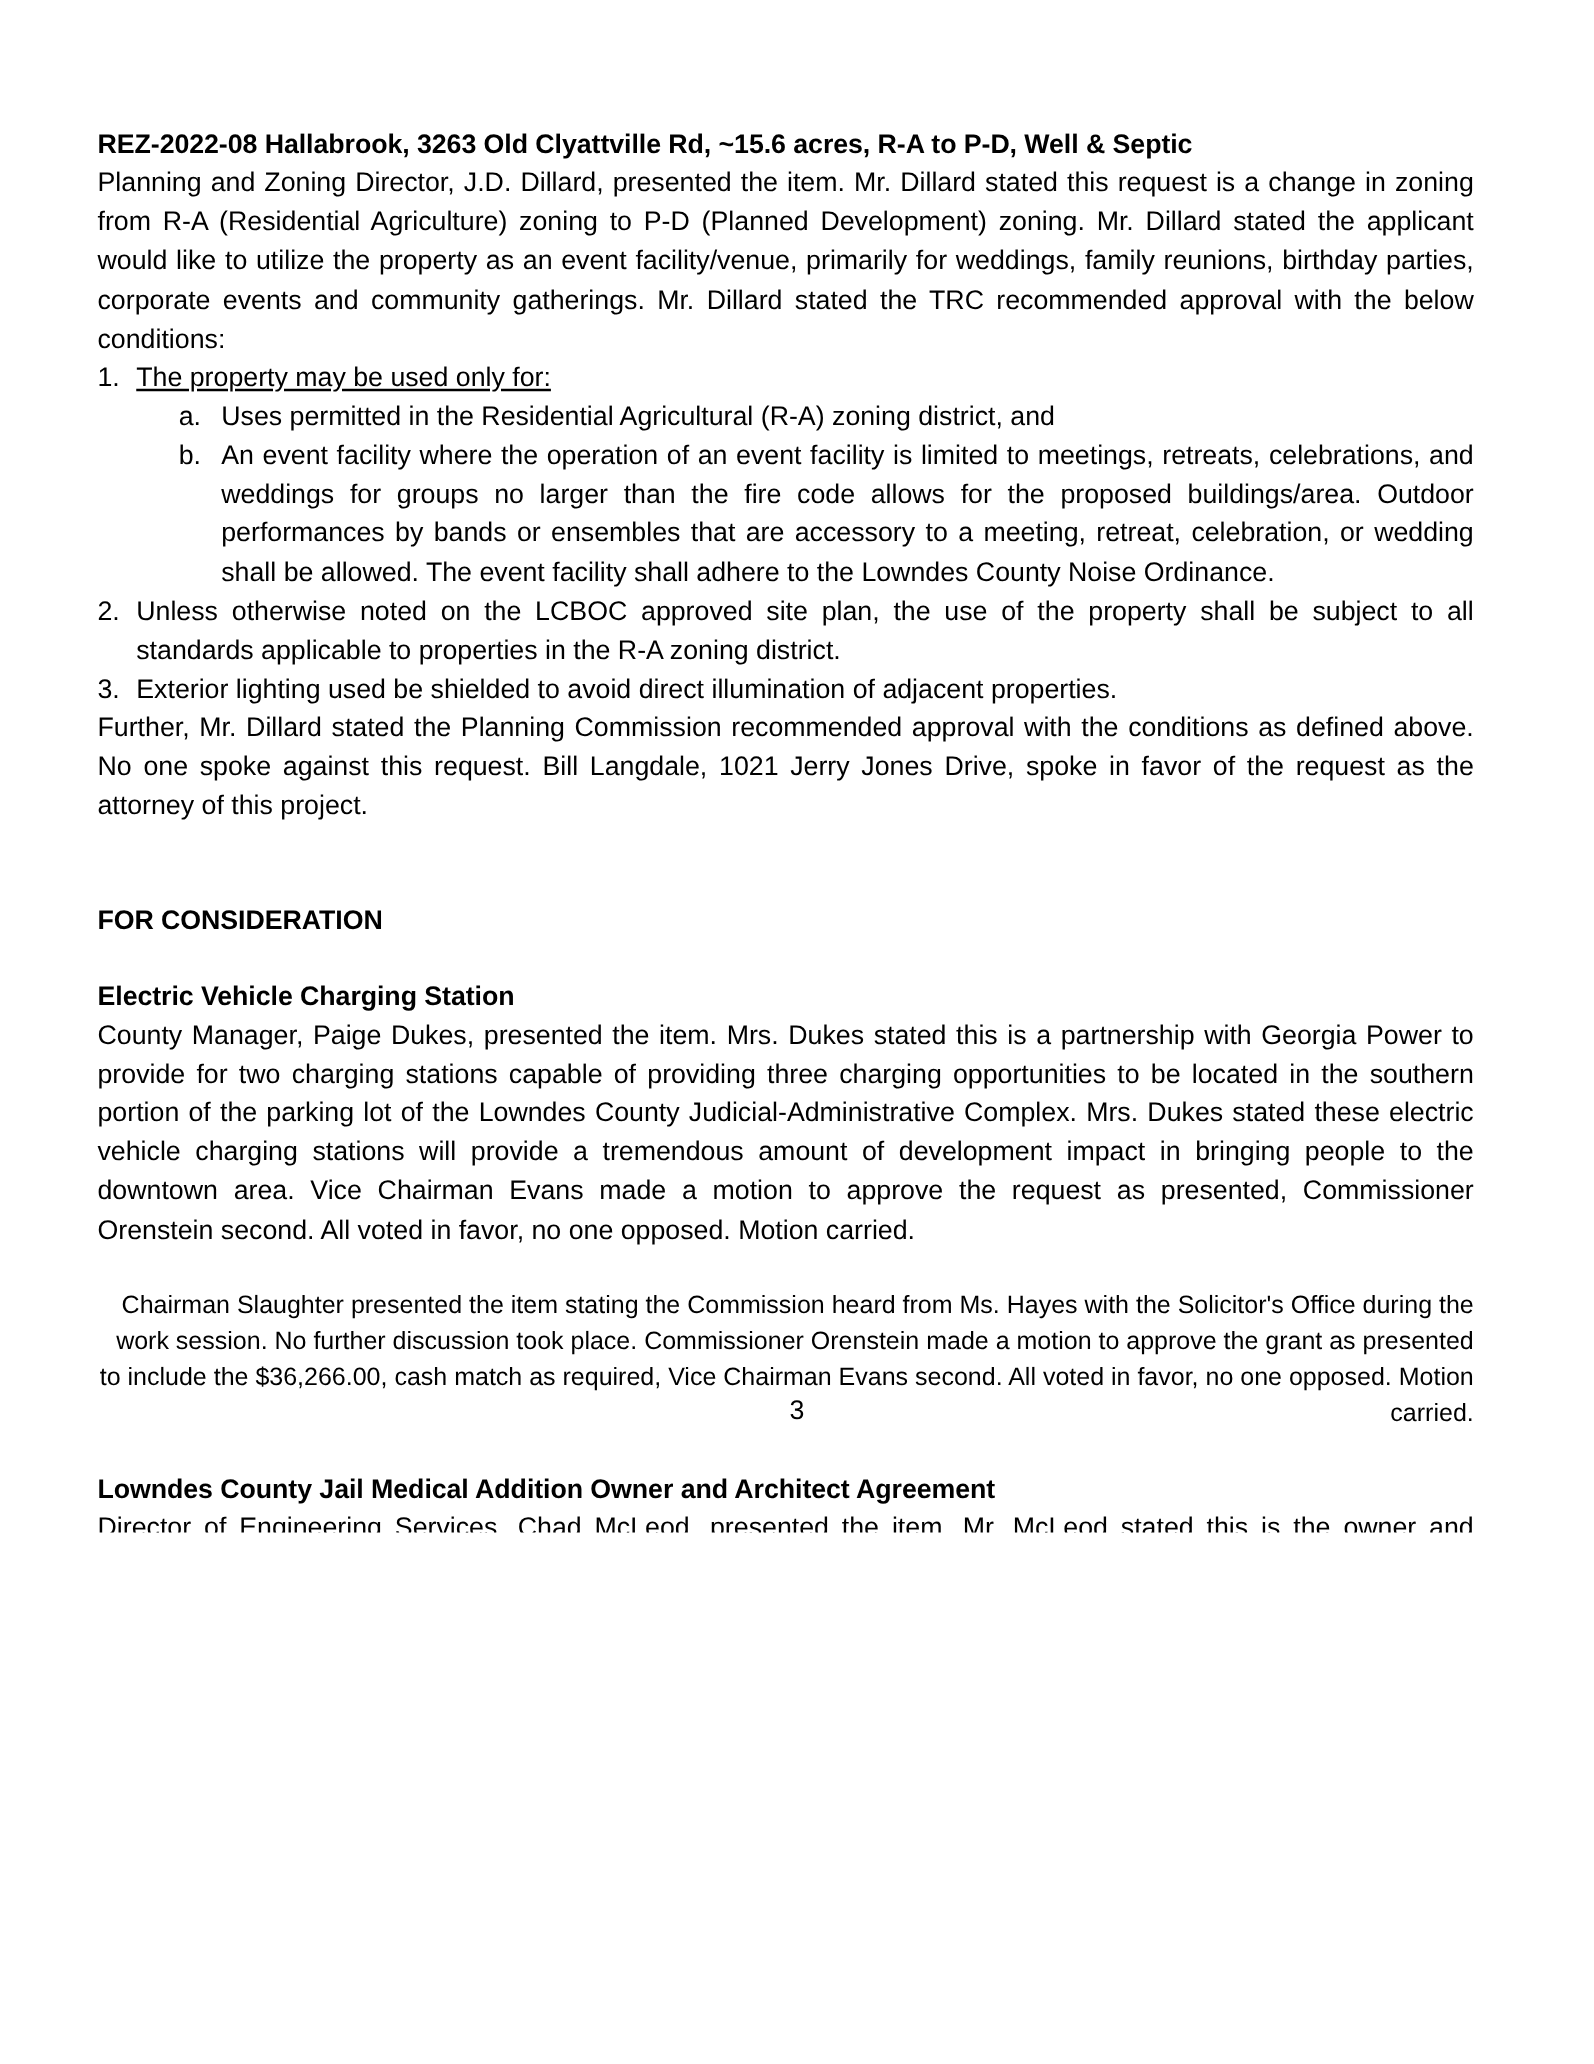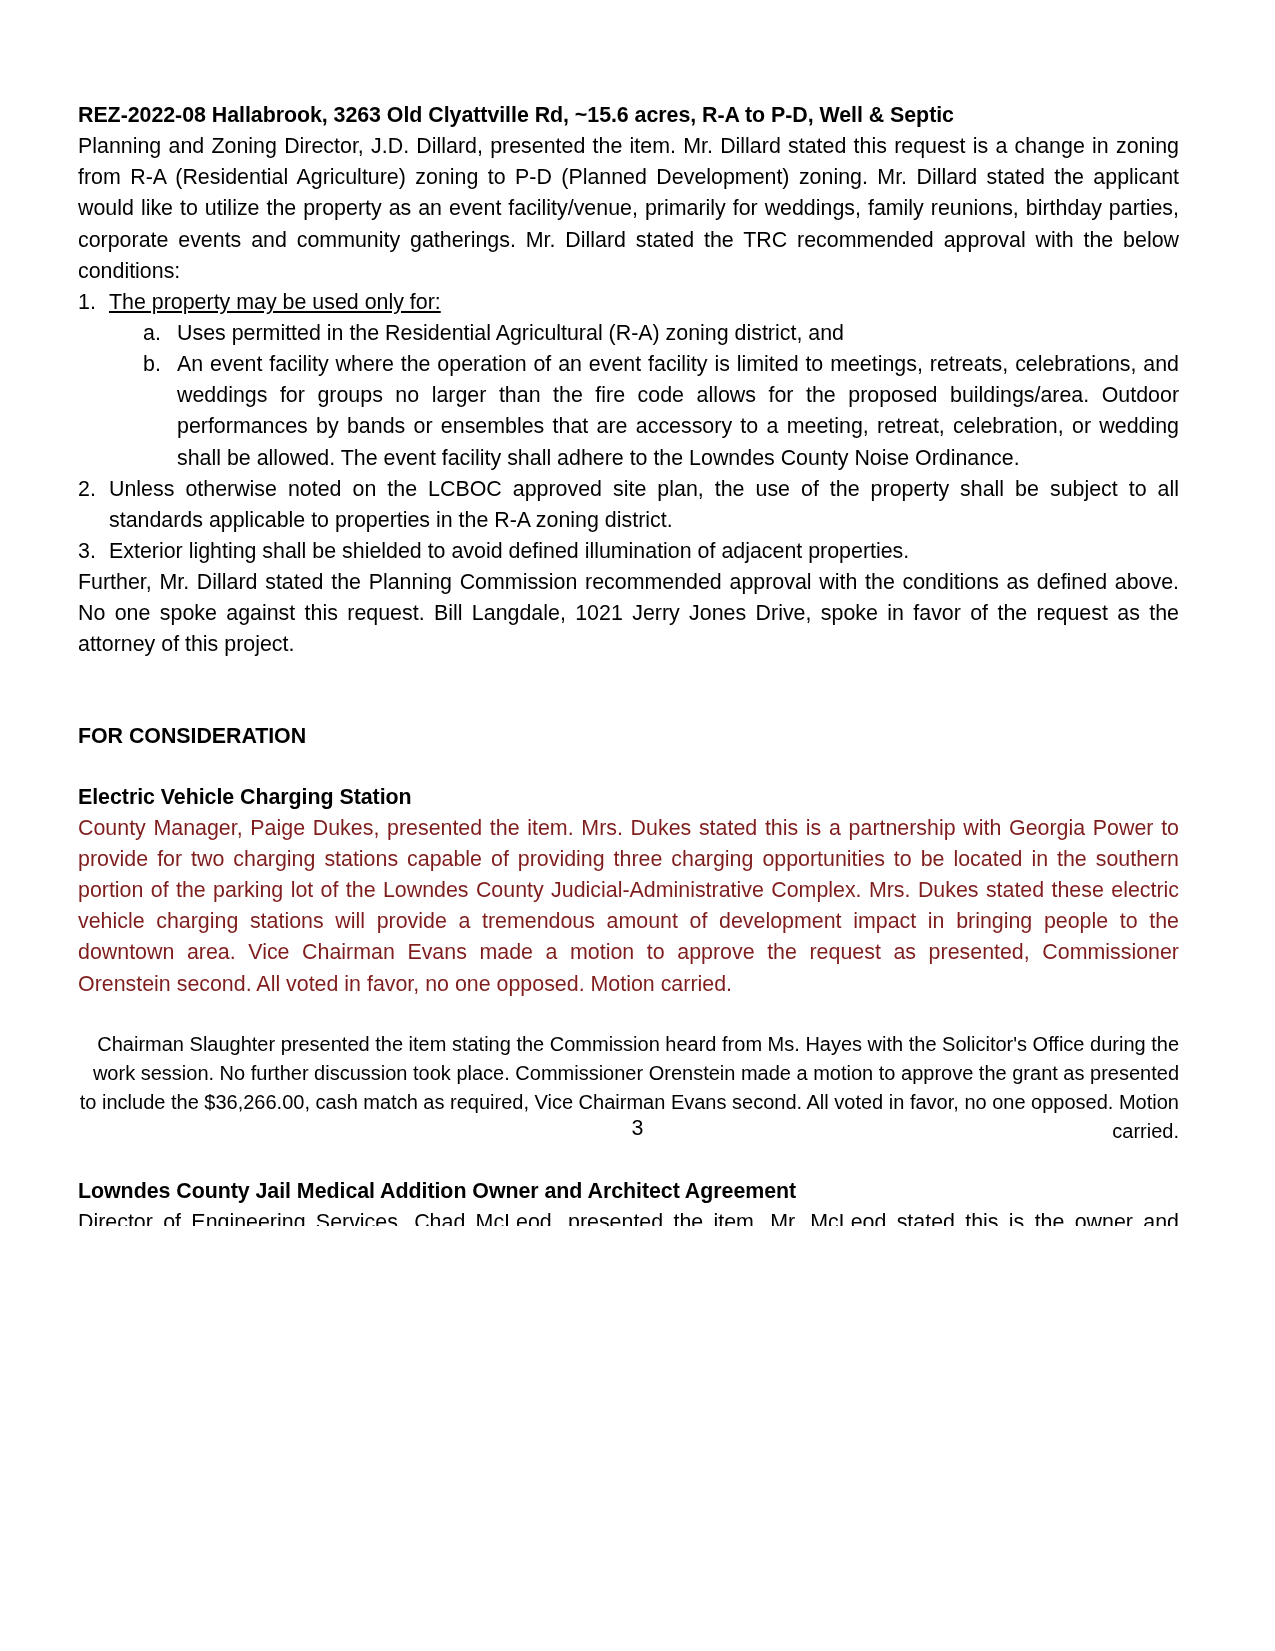--- a/index.html
+++ b/index.html
@@ -39,21 +39,21 @@
     font-size: 21.4px;
     line-height: 1.455;
   }
   .para-left {
     margin: 0;
     text-align: right;
     font-size: 20px;
     line-height: 1.455;
   }
   .gray {
-    color: #7f1d1d;
+    color: #000000;
   }
   .spacer-lg {
     height: 30px;
   }
   
   .olist {
     margin: 0;
     padding: 0;
     list-style: none;
   }
@@ -130,21 +130,21 @@
               <span>An event facility where the operation of an event facility is limited to meetings, retreats, celebrations, and weddings for groups no larger than the fire code allows for the proposed buildings/area. Outdoor performances by bands or ensembles that are accessory to a meeting, retreat, celebration, or wedding shall be allowed. The event facility shall adhere to the Lowndes County Noise Ordinance.</span>
             </li>
           </ul>
         </li>
         <li>
           <span class="marker">2.</span>
           <span>Unless otherwise noted on the LCBOC approved site plan, the use of the property shall be subject to all standards applicable to properties in the R-A zoning district.</span>
         </li>
         <li>
           <span class="marker">3.</span>
-          <span>Exterior lighting shall be shielded to avoid defined illumination of adjacent properties.</span>
+          <span>Exterior lighting used be shielded to avoid direct illumination of adjacent properties.</span>
         </li>
       </ul>
 
       <p class="para">Further, Mr. Dillard stated the Planning Commission recommended approval with the conditions as defined above.  No one spoke against this request.  Bill Langdale, 1021 Jerry Jones Drive, spoke in favor of the request as the attorney of this project.</p>
       <div class="spacer-lg"></div>
     </div>
 
     <div class="spacer-lg"></div>
 
     <div>

